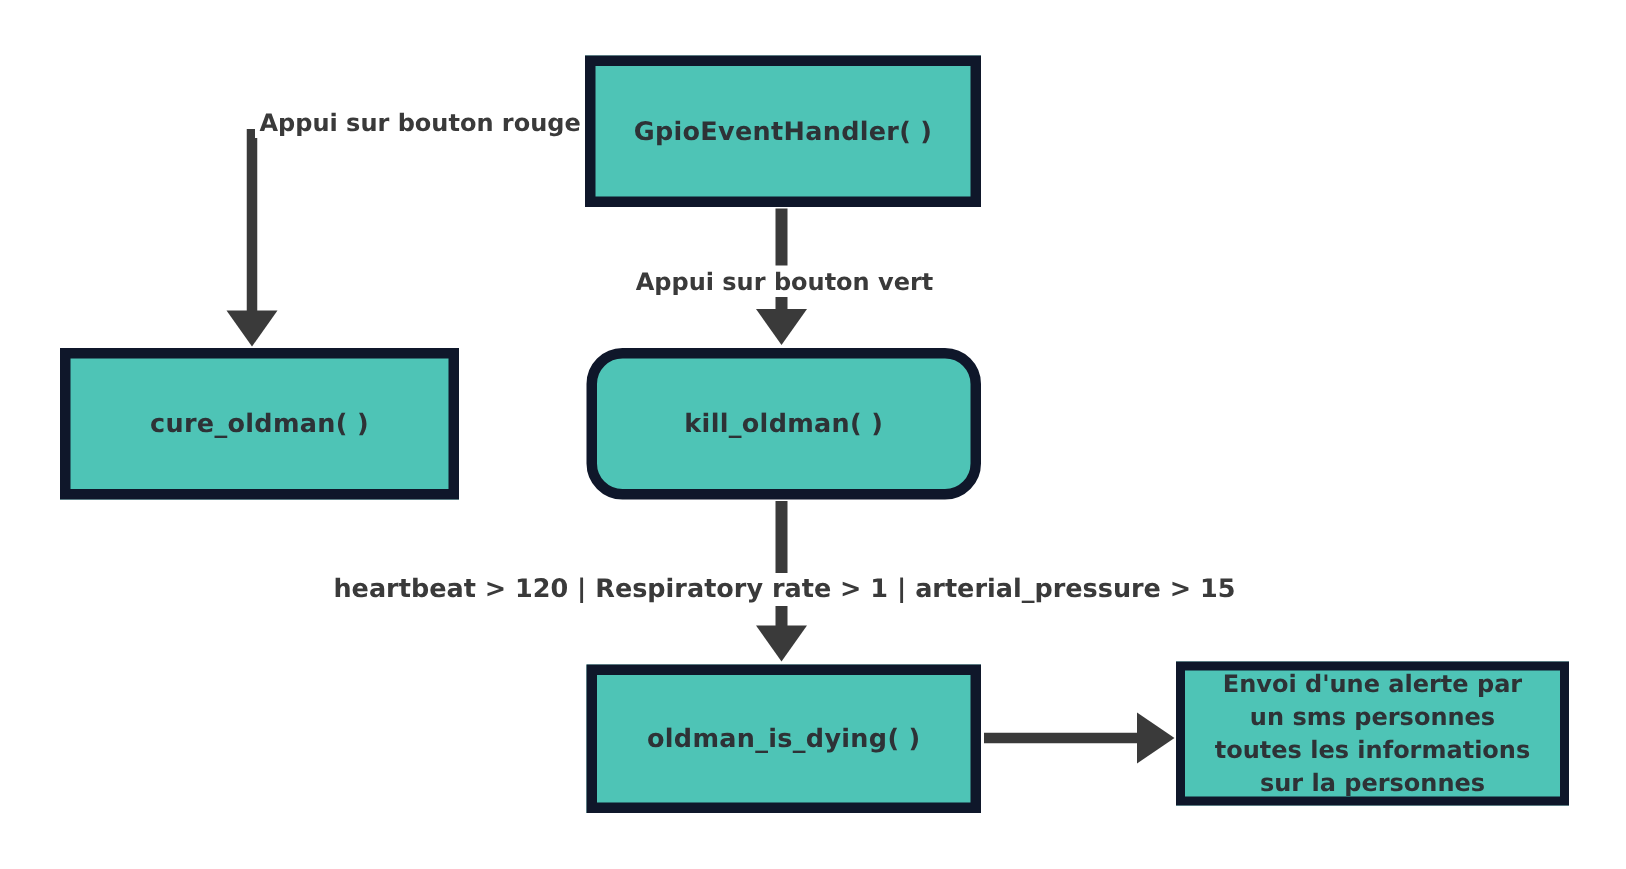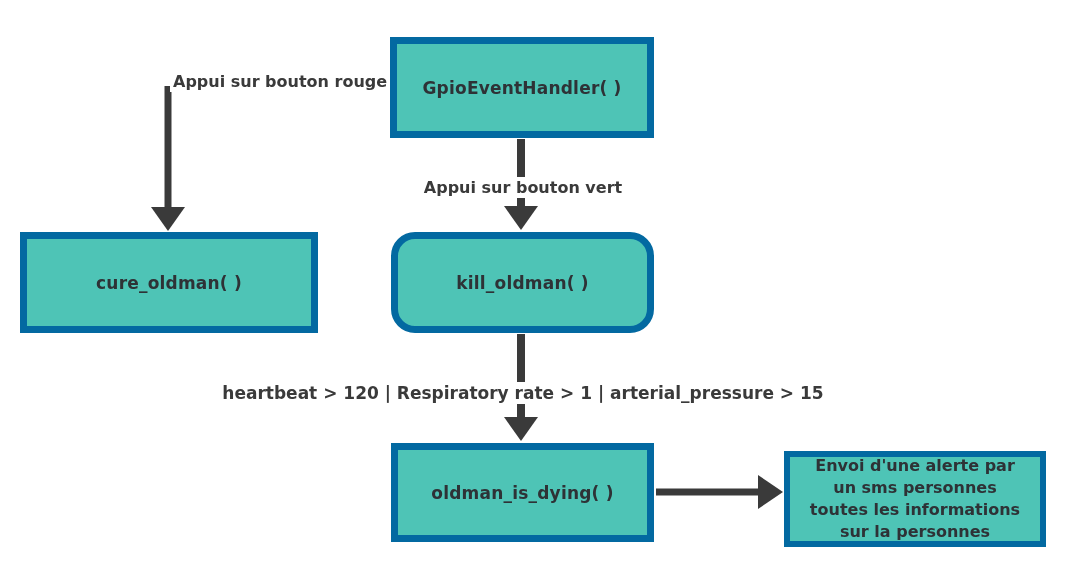--- a/index.html
+++ b/index.html
@@ -18,21 +18,21 @@
   .arrow-layer {
     position: absolute;
     left: 0; top: 0;
     width: 1084px; height: 579px;
     z-index: 1;
   }
   .node {
     position: absolute;
     box-sizing: border-box;
     background: #4ec4b6;
-    border: 7px solid #0369a1;
+    border: 7px solid #0f172a;
     display: flex;
     align-items: center;
     justify-content: center;
     text-align: center;
     z-index: 3;
   }
   .node .node-label {
     font-weight: bold;
     font-size: 17px;
     color: #2e3236;
@@ -107,32 +107,32 @@
   <div class="edge-label edge-label-red">Appui sur bouton rouge</div>
 
   <div class="edge-label edge-label-green">Appui sur bouton vert</div>
 
   <div class="edge-label edge-label-vitals">heartbeat &gt; 120 | Respiratory rate &gt; 1 | arterial_pressure &gt; 15</div>
 
   <div class="node" style="left:390px; top:37px; width:264px; height:101px;">
     <span class="node-label">GpioEventHandler( )</span>
   </div>
 
-  <div class="node" style="left:20px; top:232px; width:298px; height:101px;">
+  <div class="node" style="left:40px; top:232px; width:266px; height:101px;">
     <span class="node-label">cure_oldman( )</span>
   </div>
 
   <div class="node" style="left:391px; top:232px; width:263px; height:101px;border-radius:24px;">
     <span class="node-label">kill_oldman( )</span>
   </div>
 
   <div class="node" style="left:391px; top:443px; width:263px; height:99px;">
     <span class="node-label">oldman_is_dying( )</span>
   </div>
 
-  <div class="node node-alert" style="left:784px; top:451px; width:262px; height:96px;">
+  <div class="node node-alert" style="left:784px; top:441px; width:262px; height:96px;">
     <span class="alert-line">Envoi d'une alerte par</span>
     <span class="alert-line">un sms personnes</span>
     <span class="alert-line">toutes les informations</span>
     <span class="alert-line">sur la personnes</span>
   </div>
 
 </div>
 
 </body></html>

